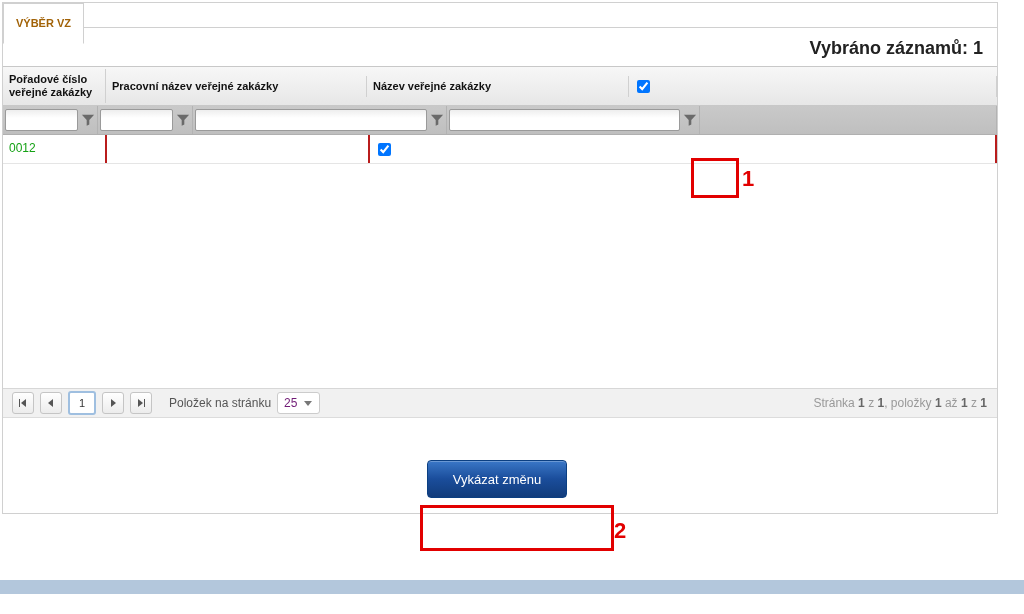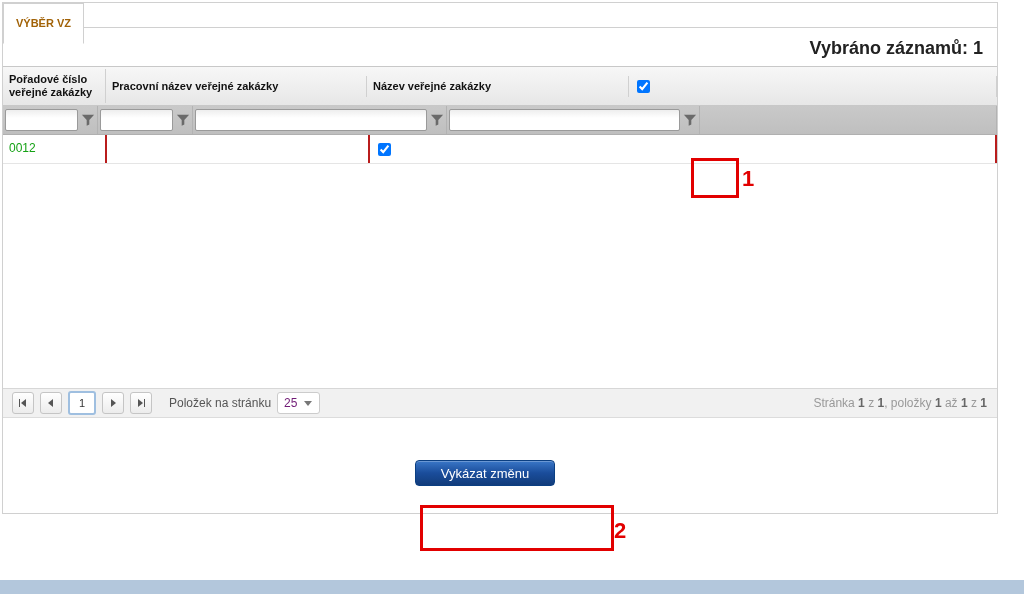--- a/index.html
+++ b/index.html
@@ -204,24 +204,24 @@
   }
   .pager .info b { color: #666; }
   
   .action-area {
     position: relative;
     height: 95px;
     border-top: 1px solid #dcdcdc;
   }
   .primary-btn {
     position: absolute;
-    left: 412px;
+    left: 424px;
     top: 42px;
     width: 140px;
-    height: 26px;
+    height: 38px;
     border: 1px solid #0b3f82;
     border-radius: 4px;
     background: linear-gradient(#3a77c7, #1a4d9b 50%, #123c7b);
     color: #ffffff;
     font-size: 13px;
     cursor: pointer;
     box-shadow: inset 0 1px 0 rgba(255,255,255,0.25);
   }
   
   .callout {

